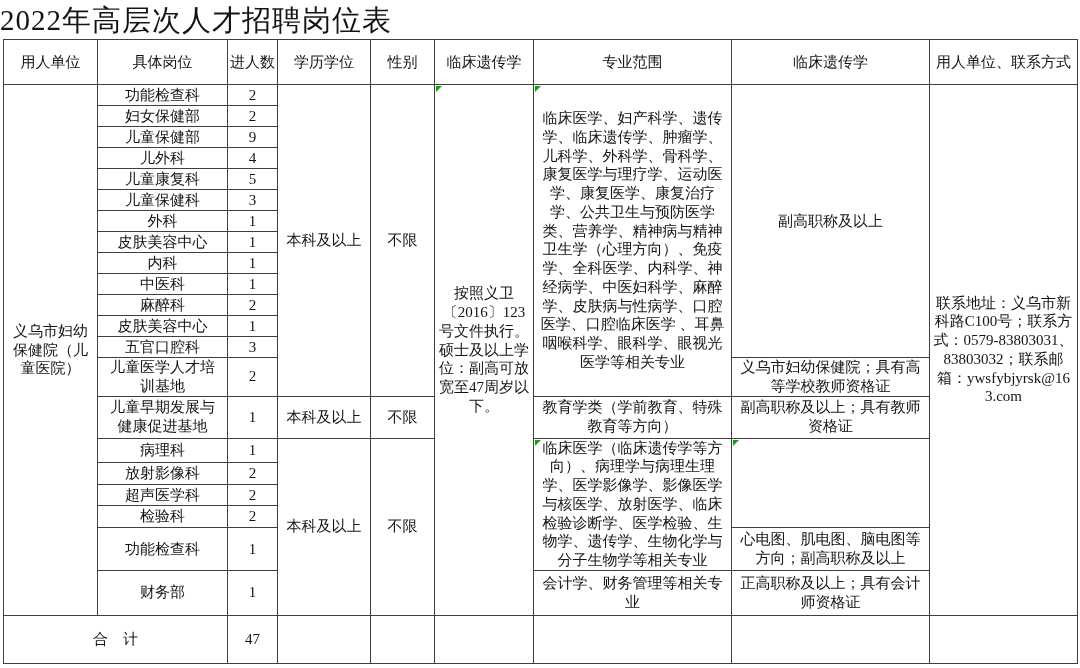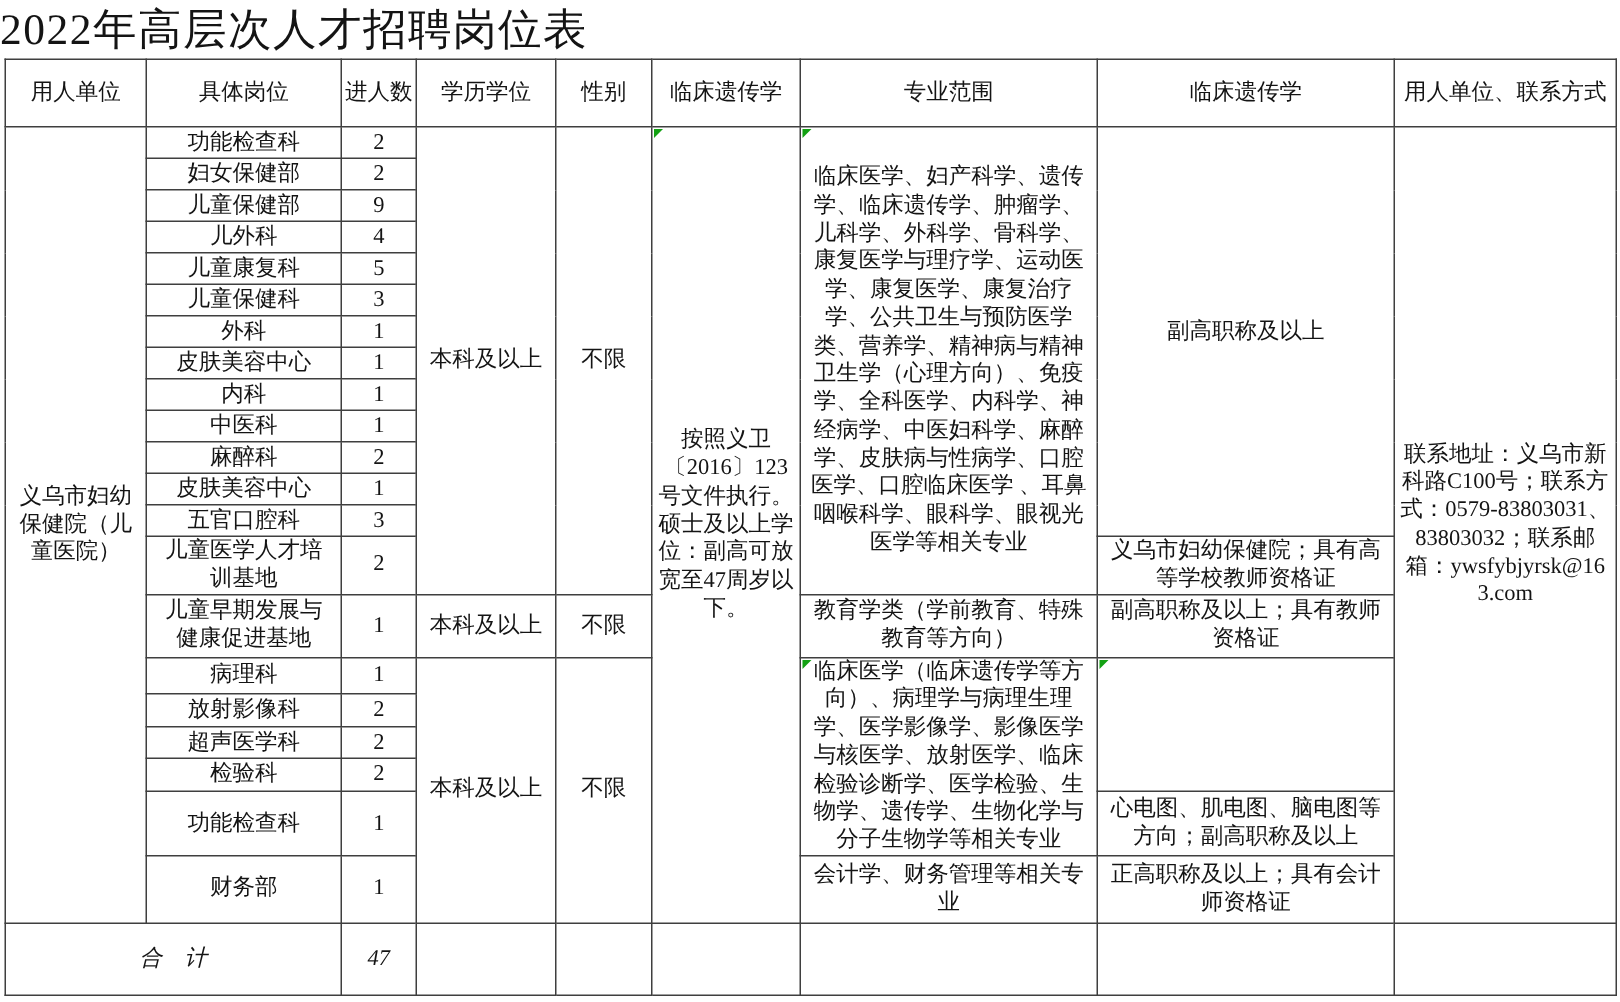--- a/index.html
+++ b/index.html
@@ -27,21 +27,21 @@
   .pre{white-space:pre-line;}
   .majors{line-height:1.25;padding:0 2px;font-family:Liberation Serif, serif;}
   .age-cell{line-height:1.4;padding:0 3px;}
   .contact-cell{word-break:break-all;line-height:1.4;padding:0 3px;}
   .other-tall{line-height:1.35;}
   .flagged{position:relative;}
   .flag{
     position:absolute;top:1px;left:1px;width:0;height:0;
     border-top:6px solid #13a113;border-right:6px solid transparent;
   }
-  tr.total-row td{height:47px;font-style:italic;}
+  tr.total-row td{height:47px;}
   .thick-top{border-top-width:2px;}
 </style>
 </head>
 <body>
 
 <div class="page">
 
   <div class="title">2022年高层次人才招聘岗位表</div>
 
   <table class="recruit">

